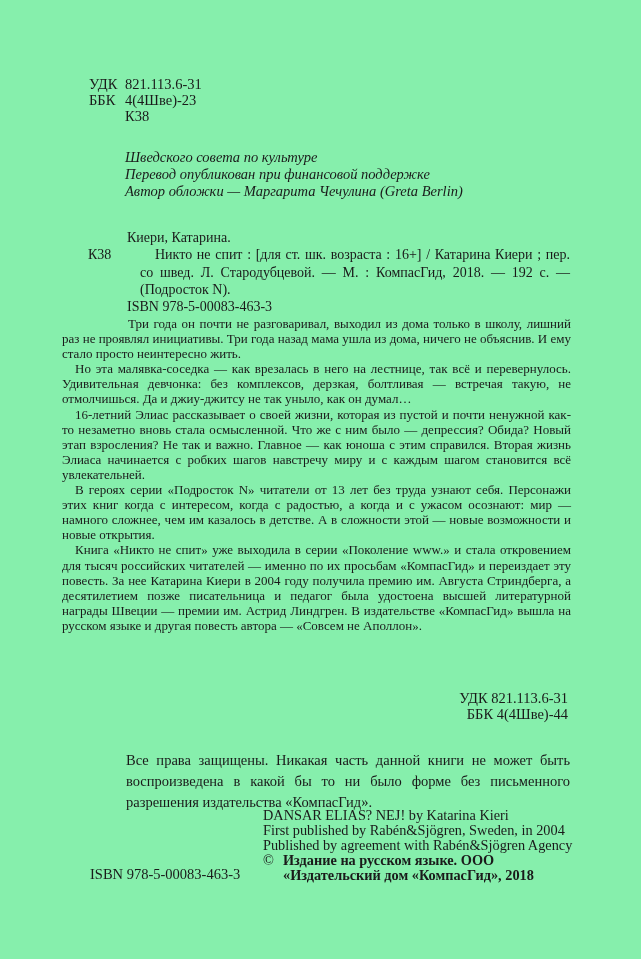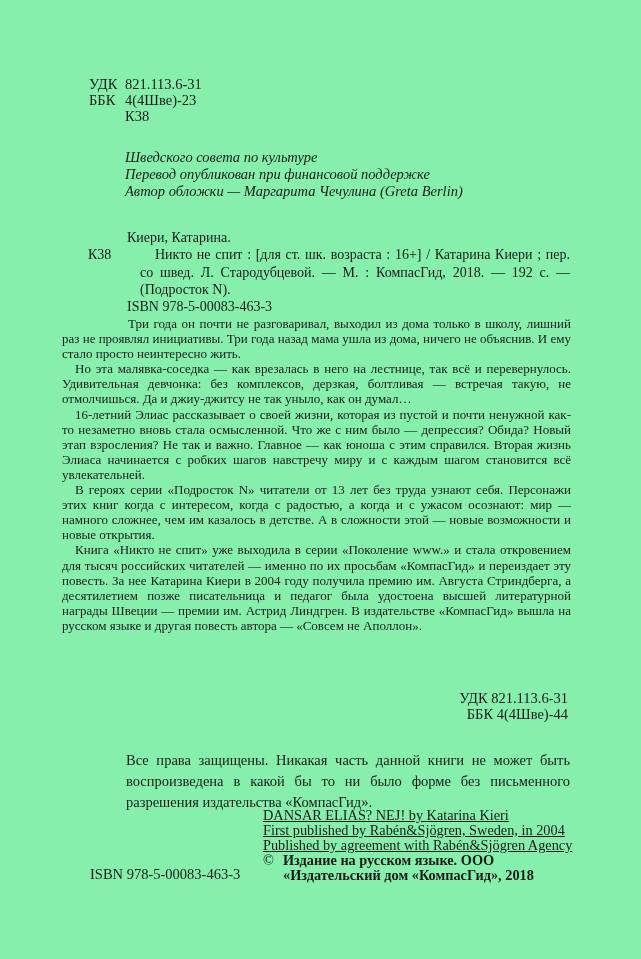--- a/index.html
+++ b/index.html
@@ -73,21 +73,21 @@
     font-size: 14.5px; line-height: 21px;
     text-align: justify;
   }
   .rights p { margin: 0; }
 
   
   .colophon-right {
     left: 263px; top: 808px; width: 312px;
     font-size: 14.3px; line-height: 14.9px;
   }
-  .colophon-right .line { white-space: nowrap; text-decoration: underline; }
+  .colophon-right .line { white-space: nowrap; }
   .copyright-row { display: flex; }
   .copyright-symbol { flex: 0 0 20px; }
   .copyright-text { flex: 1 1 auto; font-weight: bold; }
   .colophon-isbn {
     left: 90px; top: 867px;
     font-size: 14.5px; line-height: 15px;
     white-space: nowrap;
   }
 </style>
 </head>

